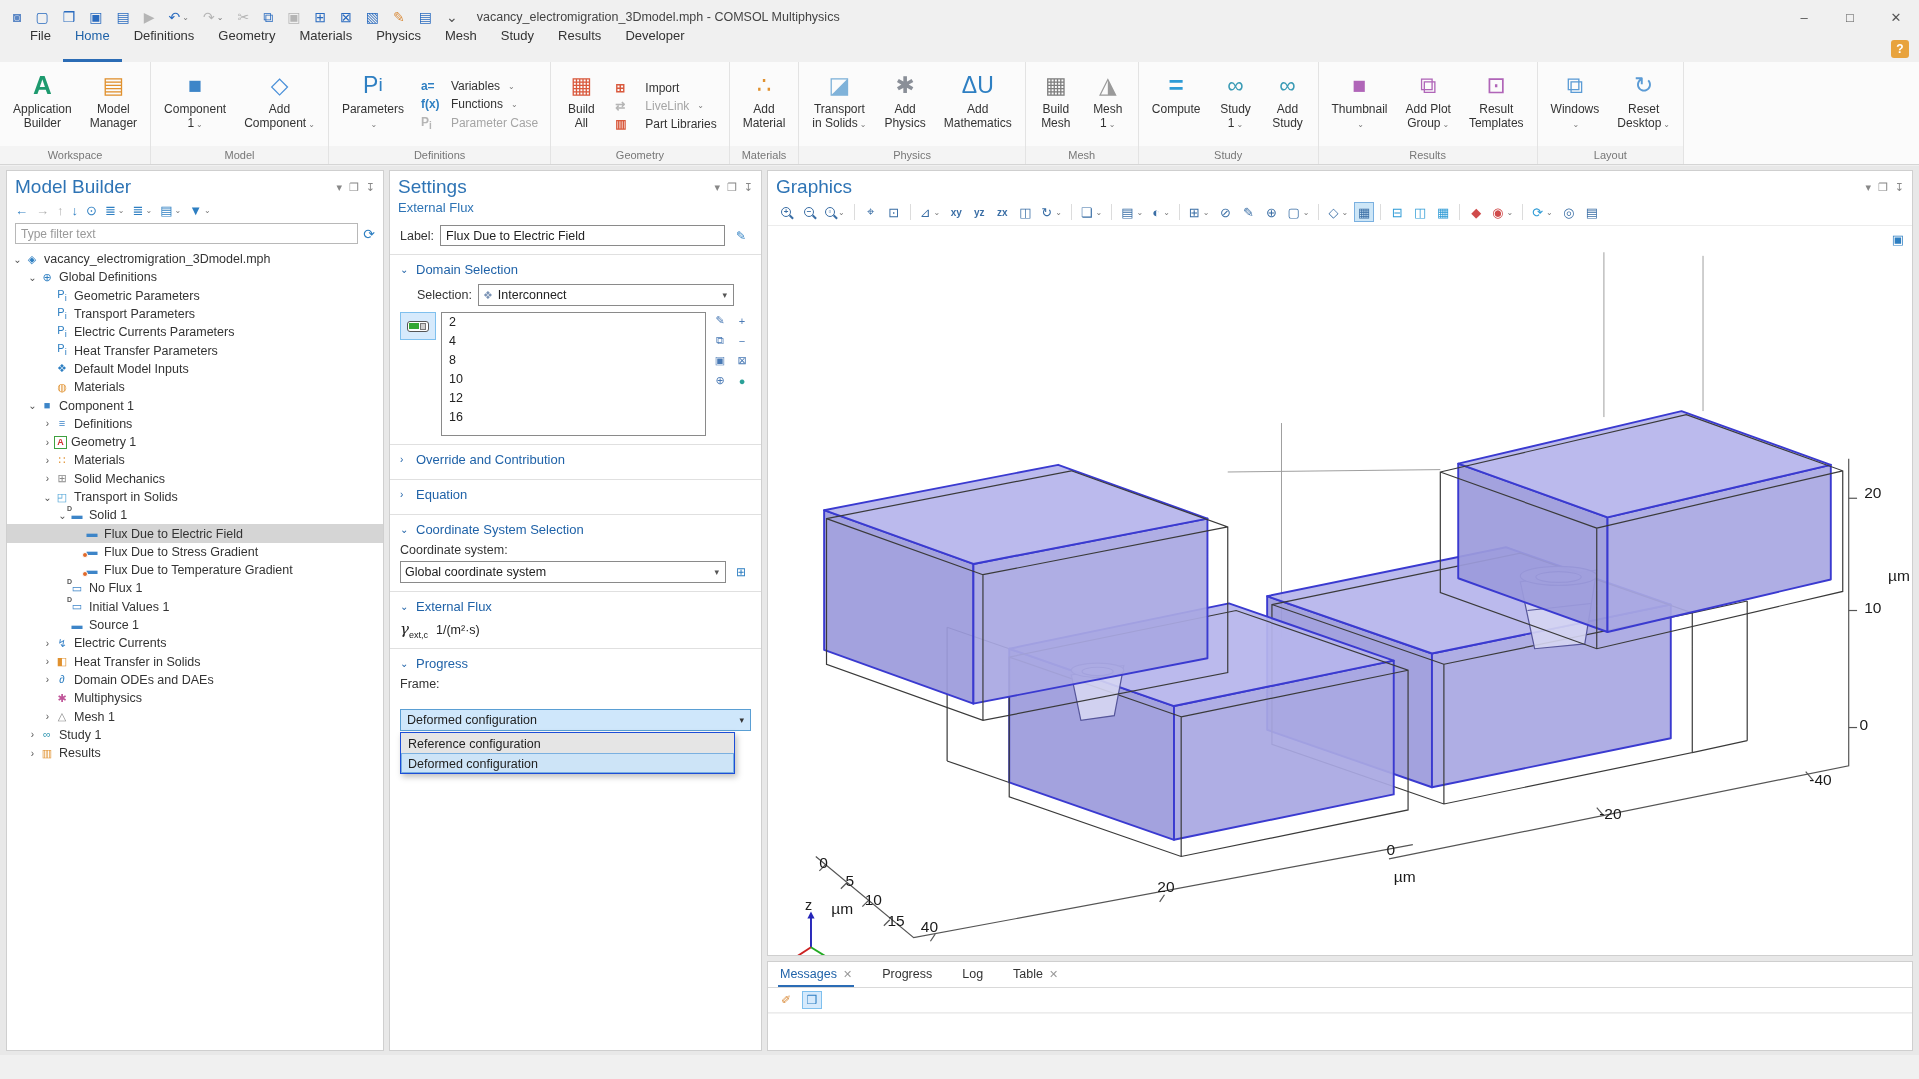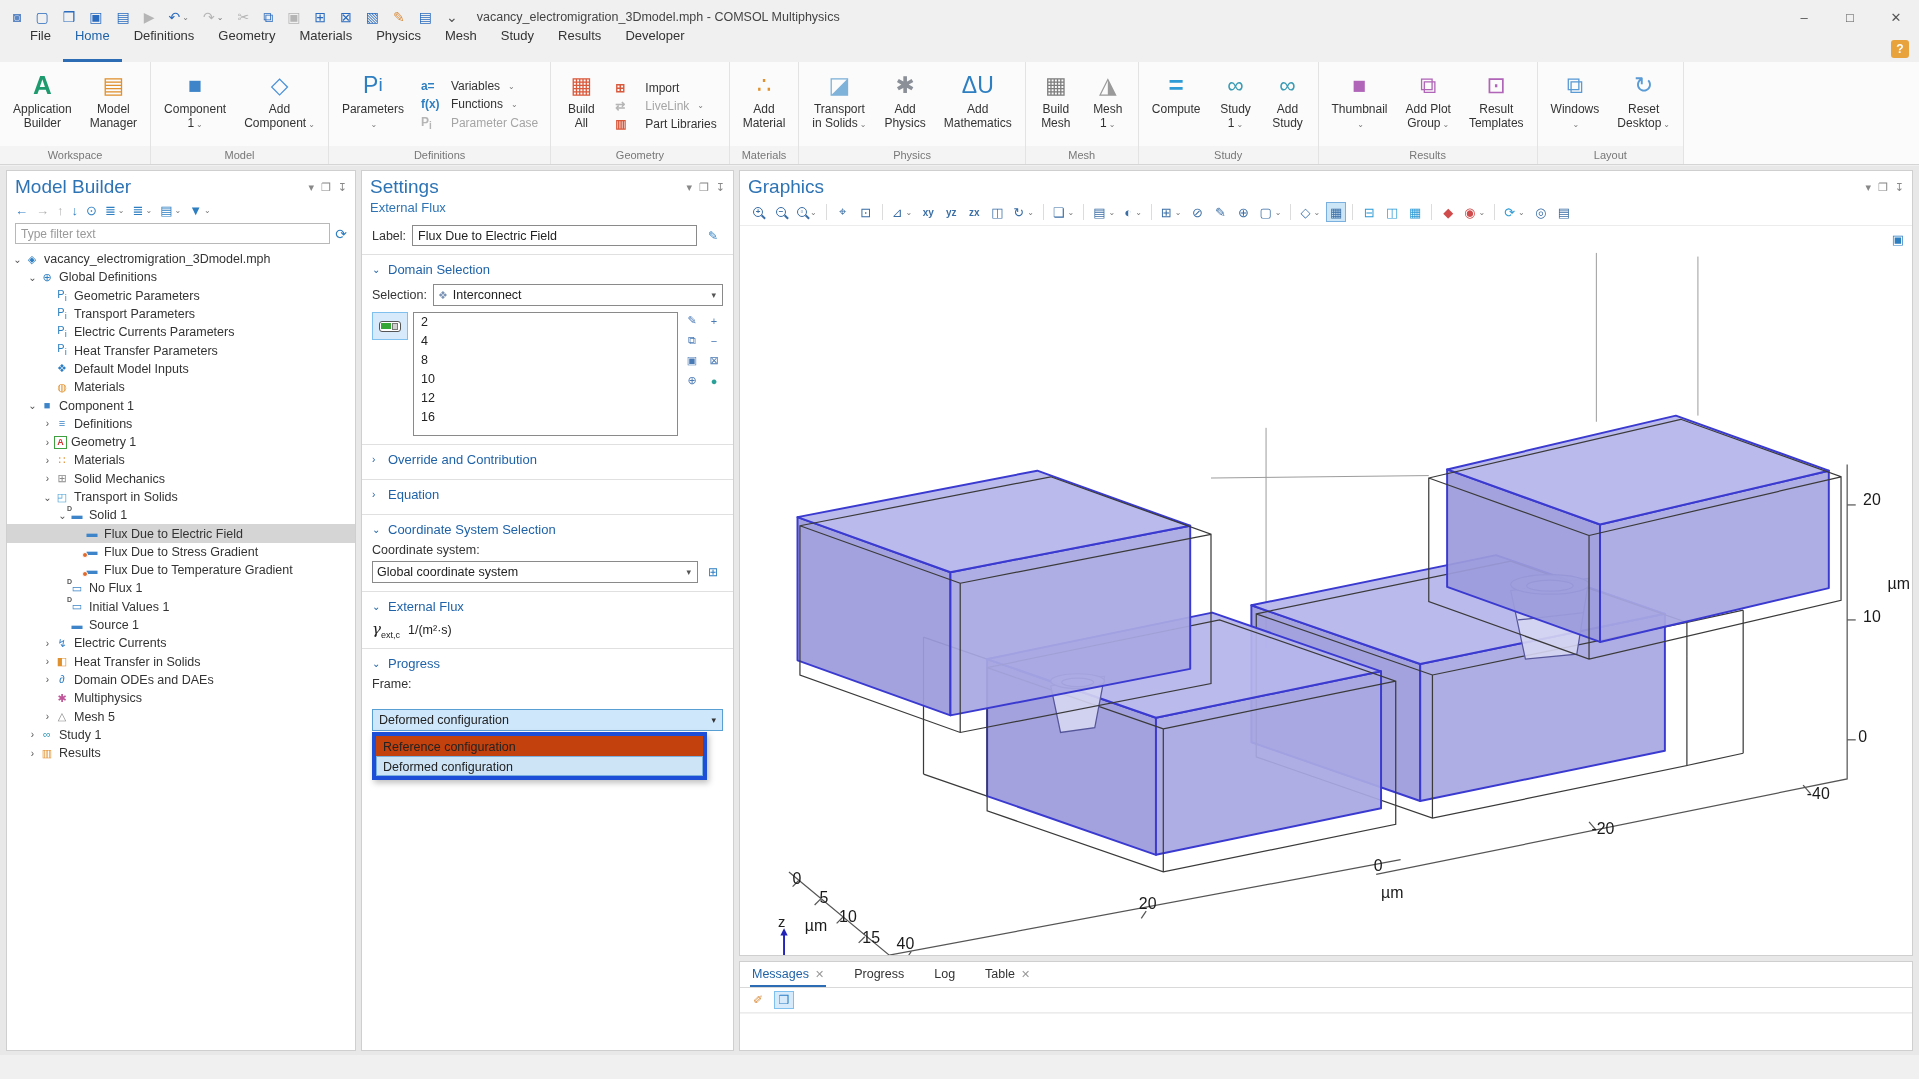--- a/index.html
+++ b/index.html
@@ -40,21 +40,21 @@
 
   
   .main{position:absolute;top:166px;bottom:24px;left:0;right:0;display:flex;gap:5px;padding:4px 6px;background:#e8e8e8}
   .panel{background:#fff;border:1px solid #cfcfcf}
   .phead{display:flex;align-items:center;padding:5px 8px 0}
   .ptitle{font-size:19px;color:#2e74b5}
   .phicons{margin-left:auto;display:flex;gap:7px;color:#888;font-size:11px}
   .phicons span{cursor:default}
 
   
-  .mb{width:350px;display:flex;flex-direction:column}
+  .mb{width:378px;display:flex;flex-direction:column}
   .mbtb{display:flex;align-items:center;gap:8px;padding:5px 8px 3px;font-size:13px}
   .tbi{display:inline-flex;align-items:center}
   .filterrow{display:flex;align-items:center;gap:5px;padding:2px 8px 4px}
   .filterrow input{flex:1;height:21px;border:1px solid #b8b8b8;padding:0 5px;font-size:12px;color:#333;font-family:"Liberation Sans",sans-serif}
   .filterrow input::placeholder{color:#999}
   .refresh{color:#2e7fc2;font-size:14px}
   .tree{flex:1;overflow:hidden;padding-top:2px}
   .trow{display:flex;align-items:center;height:18.3px;white-space:nowrap;font-size:12.5px}
   .trow.sel{background:#d5d5d5}
   .texp{width:13px;font-size:10px;color:#555;text-align:center;flex:0 0 13px}
@@ -68,21 +68,21 @@
   
   .settings{width:373px;display:flex;flex-direction:column;overflow:hidden}
   .psub{padding:2px 8px 6px;color:#2e74b5;font-size:13px}
   .labelrow{display:flex;align-items:center;gap:6px;padding:4px 10px 8px}
   .flabel{font-size:12.5px;color:#333}
   .tinput{flex:1;height:21px;border:1px solid #8a8a8a;padding:0 5px;font-size:12.5px;font-family:"Liberation Sans",sans-serif;color:#222;background:#fff}
   .sqbtn{width:20px;height:20px;border:1px solid transparent;display:inline-flex;align-items:center;justify-content:center;color:#2e7fc2;font-size:12px}
   .sect{border-top:1px solid #e0e0e0;padding:5px 10px 8px}
   .shead{display:flex;align-items:center;gap:6px;color:#1f62a8;font-size:13px;padding:2px 0 4px}
   .schev{font-size:10px;color:#1f62a8;width:10px}
-  .selrow{display:flex;align-items:center;gap:6px;margin:3px 0 6px}
+  .selrow{display:flex;align-items:center;gap:6px;margin:3px 17px 6px}
   .combo{flex:1;height:22px;border:1px solid #8a8a8a;background:#fff;display:flex;align-items:center;padding:0 4px;gap:5px}
   .comboval{flex:1;font-size:12.5px;color:#222}
   .combocaret{font-size:9px;color:#555;padding-right:2px}
   .chain{color:#7a93b5;font-size:11px}
   .domwrap{display:flex;gap:5px;align-items:flex-start}
   .togglebtn{width:36px;height:28px;background:#d6eafc;border:1px solid #7fc0ee;display:flex;align-items:center;justify-content:center}
   .switch{width:22px;height:11px;border:1.5px solid #555;border-radius:3px;display:flex;align-items:center;padding:1px;background:#fff}
   .switch .knobon{width:10px;height:6px;background:#35a835;display:inline-block}
   .switch .knob{width:6px;height:7px;background:#cfcfcf;border:1px solid #777;display:inline-block;margin-left:1px}
   .domlist{flex:1;height:124px;border:1px solid #8a8a8a;background:#fff;overflow:hidden}
@@ -93,21 +93,21 @@
   .corow{display:flex;align-items:center;gap:5px}
   .fluxrow{display:flex;align-items:center;gap:8px;padding-top:2px}
   .gsym{font-size:15px;font-style:italic;color:#222;font-family:"DejaVu Serif",serif}
   .gsym sub{font-size:9px;font-style:normal;font-family:"Liberation Sans",sans-serif}
   .fluxfields{flex:1;display:flex;flex-direction:column;gap:2px}
   .fluxfields .tinput{width:100%}
   .unit{font-size:12.5px;color:#222;white-space:nowrap}
   .framewrap{position:relative;margin-top:14px}
   .frameselect{height:22px;background:#cfe7fb;border:1px solid #5a9fd4;display:flex;align-items:center;padding:0 6px;font-size:12.5px;color:#222}
   .fscaret{margin-left:auto;font-size:9px;color:#333}
-  .optlist{position:absolute;left:0;right:16px;top:23px;background:#c2410c;border:4px solid #1d4ed8;box-shadow:2px 3px 6px rgba(0,0,0,.25);z-index:5}
+  .optlist{position:absolute;left:0;right:16px;top:23px;background:#e5e5e5;border:1px solid #1d4ed8;box-shadow:2px 3px 6px rgba(0,0,0,.25);z-index:5}
   .opt{height:20px;line-height:20px;padding:0 6px;font-size:12.5px;color:#222;border:1px solid transparent}
   .opt.selected{background:#cde4f7;border:1px solid #7ab0e0}
 
   
   .gcol{flex:1;display:flex;flex-direction:column;gap:5px;background:transparent;border:none}
   .graphics{flex:1;display:flex;flex-direction:column;overflow:hidden}
   .gfxtb{display:flex;align-items:center;gap:3px;padding:4px 8px 3px;border-bottom:1px solid #ececec;flex-wrap:nowrap}
   .gbtn{height:20px;min-width:20px;display:inline-flex;align-items:center;justify-content:center;gap:1px;font-size:13px;color:#3a6ea5;padding:0 2px;border:1px solid transparent}
   .gbtn.active{background:#cde6f7;border:1px solid #7ab0e0}
   .gbtn .txt{font-size:10px;font-weight:bold}
@@ -576,21 +576,21 @@
             <span class="tlabel">Domain ODEs and DAEs</span>
           </div>
           <div class="trow" style="padding-left: 34px;">
             <span class="texp"></span>
             <span class="ticon"><span class="g" style="color: rgb(192, 85, 153);">✱</span></span>
             <span class="tlabel">Multiphysics</span>
           </div>
           <div class="trow" style="padding-left: 34px;">
             <span class="texp">›</span>
             <span class="ticon"><span class="g" style="color: rgb(138, 138, 138);">△</span></span>
-            <span class="tlabel">Mesh 5</span>
+            <span class="tlabel">Mesh 1</span>
           </div>
           <div class="trow" style="padding-left: 19px;">
             <span class="texp">›</span>
             <span class="ticon"><span class="g" style="color: rgb(58, 155, 181);">∞</span></span>
             <span class="tlabel">Study 1</span>
           </div>
           <div class="trow" style="padding-left: 19px;">
             <span class="texp">›</span>
             <span class="ticon"><span class="g" style="color: rgb(224, 145, 47);">▥</span></span>
             <span class="tlabel">Results</span>

